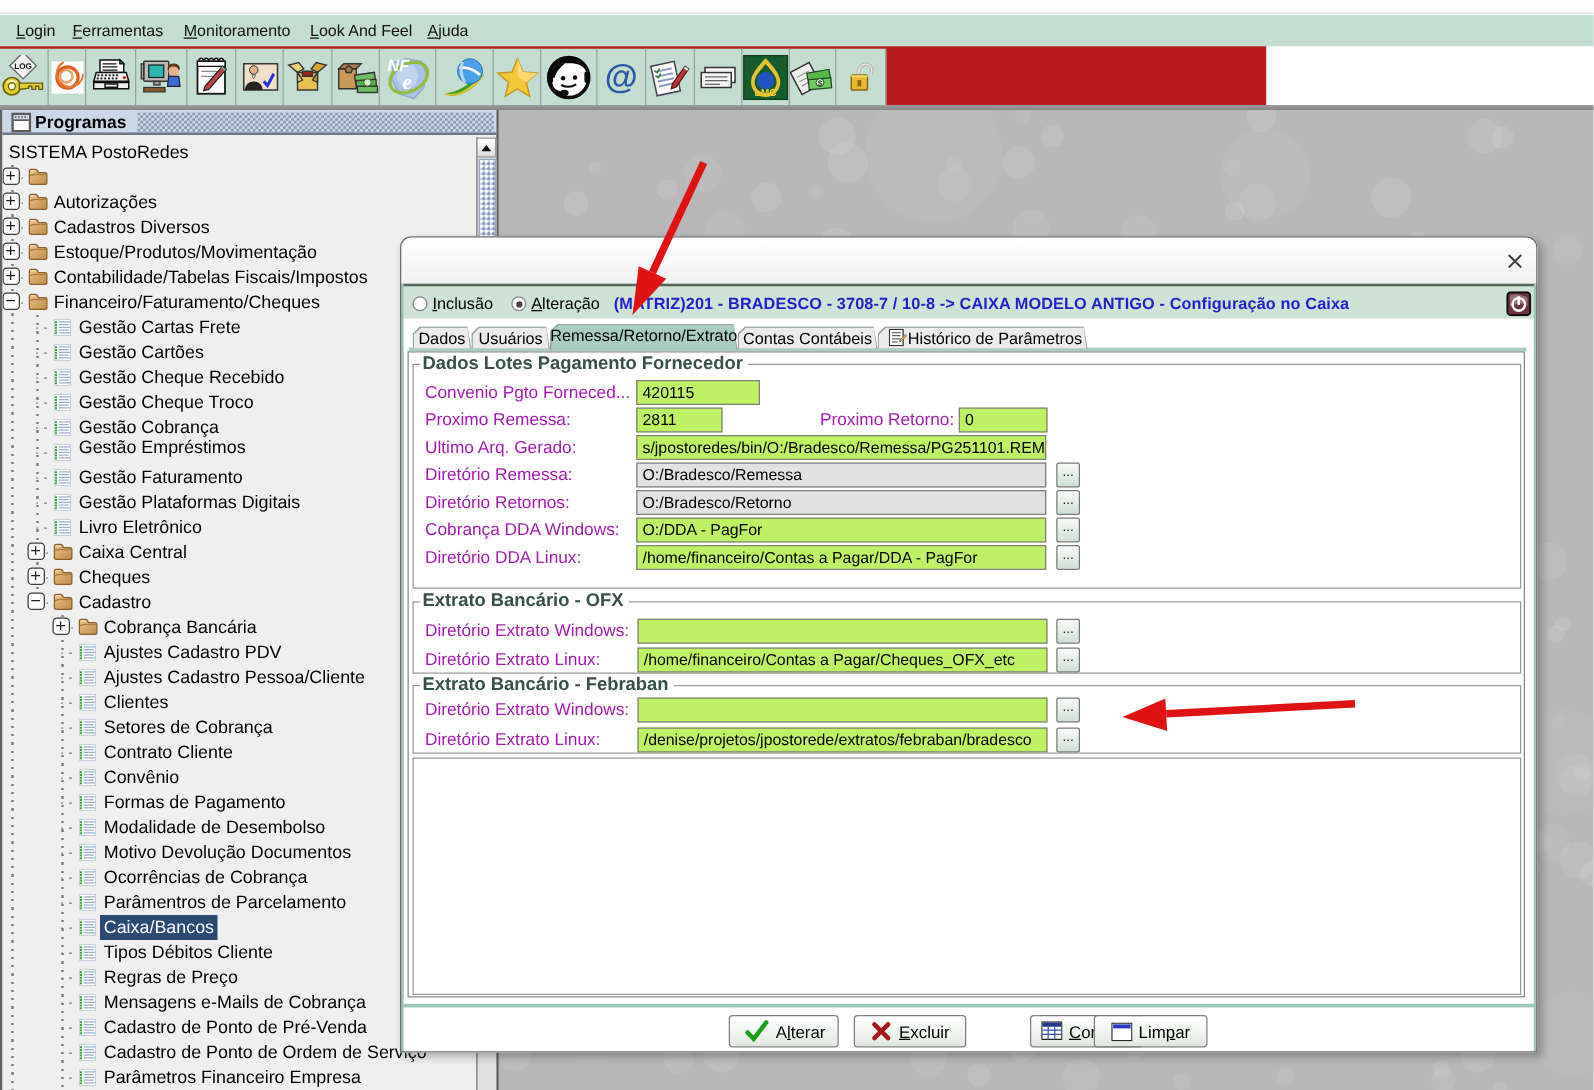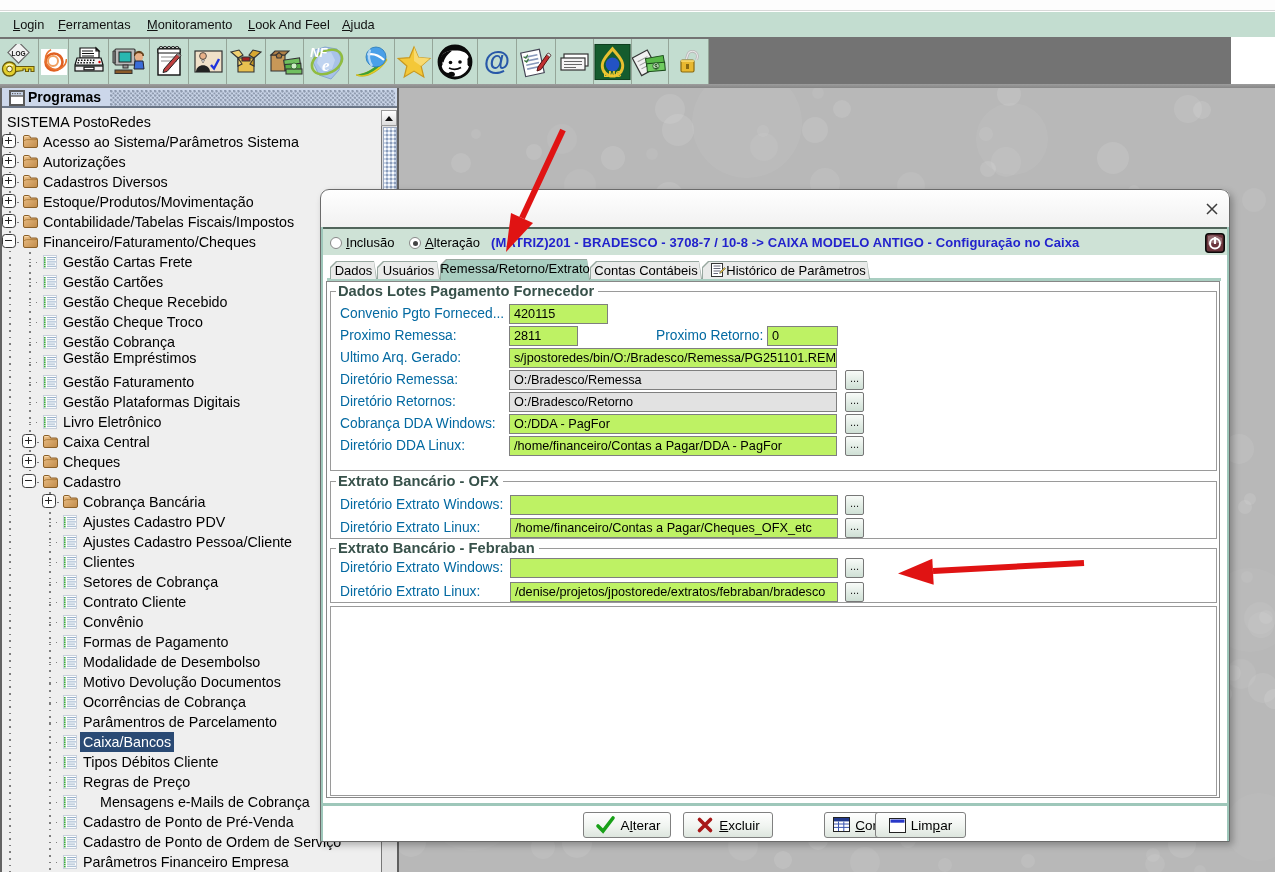--- a/index.html
+++ b/index.html
@@ -2,21 +2,21 @@
 <html><head>
 <meta charset="utf-8">
 <style>
 * { margin:0; padding:0; box-sizing:border-box; }
 html,body { width:1275px; height:872px; overflow:hidden; }
 body { font-family:"Liberation Sans", sans-serif; font-size:13px; color:#000; background:#fff; position:relative; }
 .abs { position:absolute; }
 #topwhite { left:0; top:0; width:1275px; height:11px; background:#fdfdfd; border-bottom:1px solid #d8d8d8; }
 #menubar { left:0; top:12px; width:1275px; height:25px; background:#c3ddd0; }
 #menubar .mi { position:absolute; top:5px; font-size:12.8px; color:#111; }
-#toolwrap { left:0; top:37px; width:1231px; height:47px; background:#737373; }
+#toolwrap { left:0; top:37px; width:1013px; height:47px; background:#b91c1c; }
 #toolbar { position:absolute; left:0; top:2px; height:45px; background:#c3ddd0; width:709px; }
 .tcell { position:absolute; top:0; height:45px; border-right:1px solid #95a699; display:flex; align-items:center; justify-content:center; }
 #graystrip { left:0; top:84px; width:1275px; height:4px; background:linear-gradient(#9d9d9d,#868686); }
 #leftpanel { left:0; top:88px; width:399px; height:784px; background:#efefef; border-left:2px solid #636363; border-right:2px solid #5f5f5f; }
 #ptitle { left:2px; top:88px; width:395px; height:20px; background:#ccd7ea; border-bottom:2px solid #6b7687; }
 #ptitletex { left:110px; top:90px; width:285px; height:16px;
   background-image: radial-gradient(circle at 1.2px 1.2px, #8d99ad 1.1px, transparent 1.35px),
                     radial-gradient(circle at 3.4px 3.4px, #8d99ad 1.1px, transparent 1.35px);
   background-size:4.4px 4.4px; }
 #ptitle .txt { position:absolute; left:26px; top:1px; font-weight:bold; font-size:14px; }
@@ -54,21 +54,21 @@
 .tab { position:absolute; top:261px; height:18px; z-index:5; }
 .tab .bor { position:absolute; left:0; top:0; width:100%; height:100%; background:#98a8a0; clip-path:polygon(6px 0, calc(100% - 3px) 0, 100% 100%, 0 100%, 0 6px); }
 .tab .fill { position:absolute; left:1px; top:1px; width:calc(100% - 2px); height:calc(100% - 1px); background:#eaebea; clip-path:polygon(6px 0, calc(100% - 2px) 0, 100% 100%, 0 100%, 0 6px); }
 .tab .tx { position:absolute; left:0; width:100%; text-align:center; top:2px; font-size:13px; z-index:2; }
 .tab.seltab { top:259px; height:21px; z-index:6; }
 .tab.seltab .fill { background:#a9cec1; }
 #tabband { left:327px; top:278px; width:894px; height:3px; background:#a9cec1; z-index:4; }
 #contentbox { left:326px; top:281px; width:894px; height:517px; border:1px solid #878787; background:#fff; }
 .fs { position:absolute; border:1px solid #9a9a9a; background:#fff; }
 .fs .leg { position:absolute; left:5px; top:-9px; background:#fff; padding:0 4px 0 2px; font-weight:bold; font-size:14.7px; color:#37514a; white-space:nowrap; }
-.flabel { position:absolute; font-size:13.8px; color:#0369a1; white-space:nowrap; }
+.flabel { position:absolute; font-size:13.8px; color:#a21caf; white-space:nowrap; }
 .fld { position:absolute; height:20px; border:1px solid #7f7f7f; background:#bef264; font-size:12.7px; line-height:18px; padding-left:4px; white-space:nowrap; overflow:hidden; }
 .fld.dis { background:#e2e2e2; }
 .dots { position:absolute; width:19px; height:20px; border:1px solid #777; border-radius:2px; background:linear-gradient(#f8fbf8,#cfe0d5); font-size:11px; text-align:center; line-height:15px; color:#222; }
 #btnrow { left:323px; top:806px; width:904px; height:36px; background:#fff; }
 .bbtn { position:absolute; top:812px; height:26px; border:1px solid #808080; border-radius:3px; background:linear-gradient(#ffffff,#f0f4f0 55%,#dde6de); font-size:13.5px; display:flex; align-items:center; justify-content:center; gap:5px; }
 .bbtn .bt { white-space:nowrap; }
 #arrows { left:0; top:0; width:1275px; height:872px; z-index:90; pointer-events:none; }
 </style>
 </head>
 <body>
@@ -598,21 +598,20 @@
         <defs>
           <linearGradient id="fg" x1="0" y1="0" x2="1" y2="1">
             <stop offset="0" stop-color="#eec28a"></stop>
             <stop offset="1" stop-color="#c08a48"></stop>
           </linearGradient>
         </defs>
 <path d="M1.5 3 Q1.5 1.5 3 1.5 L6.5 1.5 Q7.5 1.5 8 2.5 L8.6 4 L14 4 Q15.5 4 15.5 5.5 L15.5 12 Q15.5 13.5 14 13.5 L3 13.5 Q1.5 13.5 1.5 12 Z" fill="url(#fg)" stroke="#8a5f28" stroke-width="1"></path>
 <path d="M1.5 6.8 Q4 5.2 8 5.6 Q12 6 15.5 5.4" fill="none" stroke="#a87838" stroke-width="0.9"></path>
 <path d="M2.4 2.6 L6.3 2.6" stroke="#f8dcb0" stroke-width="1"></path>
       </svg></div>
-    <div class="trow" style="left:41px; top:23.5px;">Acesso ao Sistema/Parâmetros Sistema</div>
     <div class="handle" style="left:0px; top:46.0px;">
       <span class="hh"></span>
       <span class="vv"></span>
     </div>
     <div class="hguide" style="left:15px; top:53.5px; width:5px;"></div>
     <div class="ticon" style="left:20px; top:45.5px;"><svg width="17" height="15" viewBox="0 0 17 15">
         <defs>
           <linearGradient id="fg" x1="0" y1="0" x2="1" y2="1">
             <stop offset="0" stop-color="#eec28a"></stop>
             <stop offset="1" stop-color="#c08a48"></stop>
@@ -1205,21 +1204,21 @@
           <line x1="4" y1="11.3" x2="13" y2="11.3"></line>
         </g>
 <g fill="#3aaa3a">
           <rect x="1" y="2" width="1.6" height="1.6"></rect>
           <rect x="1" y="4.2" width="1.6" height="1.6"></rect>
           <rect x="1" y="6.4" width="1.6" height="1.6"></rect>
           <rect x="1" y="8.6" width="1.6" height="1.6"></rect>
           <rect x="1" y="10.8" width="1.6" height="1.6"></rect>
         </g>
       </svg></div>
-    <div class="trow" style="left:98px; top:683.5px;">Mensagens e-Mails de Cobrança</div>
+    <div class="trow" style="left:81px; top:683.5px;">Mensagens e-Mails de Cobrança</div>
     <div class="hguide" style="left:47px; top:713.5px; width:12px;"></div>
     <div class="ticon" style="left:61px; top:706.5px;"><svg width="14" height="14" viewBox="0 0 14 14">
         <rect x="0.5" y="0.5" width="13" height="13" fill="#fdfdfd" stroke="#c8d0dc"></rect>
 <g stroke="#9ab2cc" stroke-width="1">
           <line x1="4" y1="2.5" x2="13" y2="2.5"></line>
           <line x1="4" y1="4.7" x2="12" y2="4.7"></line>
           <line x1="4" y1="6.9" x2="13" y2="6.9"></line>
           <line x1="4" y1="9.1" x2="12" y2="9.1"></line>
           <line x1="4" y1="11.3" x2="13" y2="11.3"></line>
         </g>

